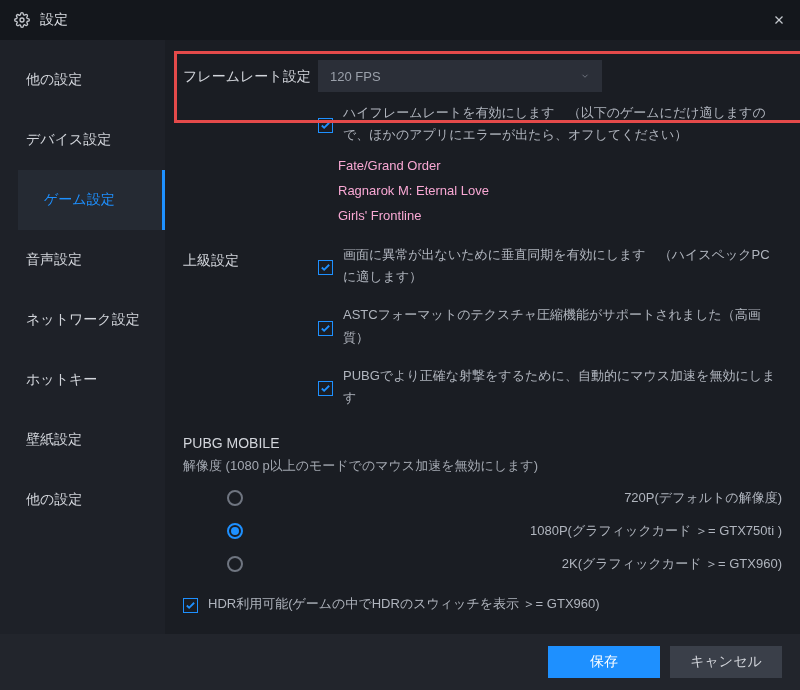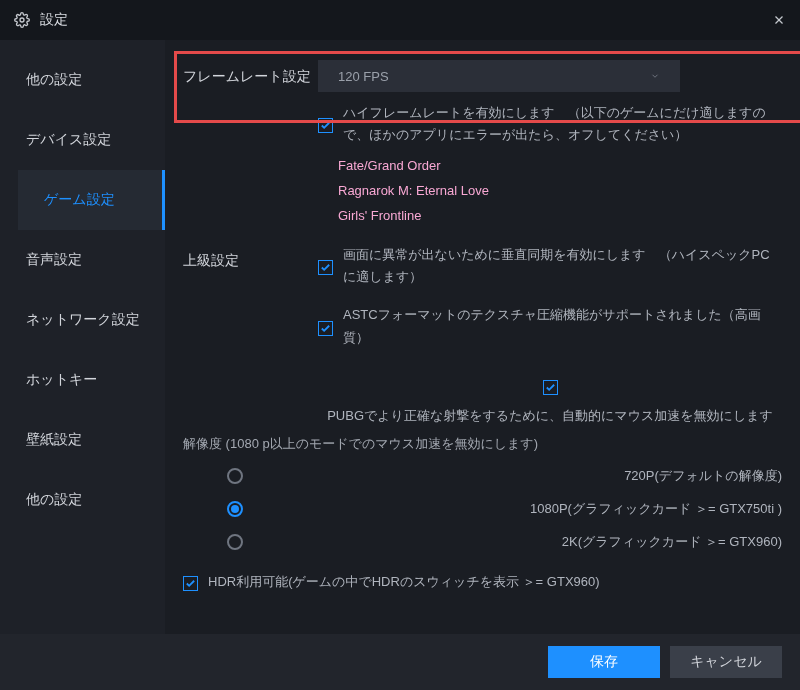--- a/index.html
+++ b/index.html
@@ -75,27 +75,27 @@
     }
     .label-col {
       width: 135px;
       font-size: 14px;
       color: #d2d5db;
       padding-top: 6px;
       line-height: 1.5;
     }
     .control-col { flex: 1; }
     .select {
-      width: 362px;
+      width: 284px;
       height: 32px;
       background: #2b2f38;
       border: none;
       color: #9aa0aa;
       font-size: 13px;
-      padding: 0 20px;
+      padding: 0 12px;
       display: flex;
       align-items: center;
       justify-content: space-between;
       cursor: pointer;
     }
     .chevron { width: 10px; height: 10px; color: #7b808a; }
     .check-row {
       display: flex;
       align-items: center;
       gap: 10px;
@@ -271,31 +271,32 @@
           <div class="check-text">画面に異常が出ないために垂直同期を有効にします　（ハイスペックPCに適します）</div>
         </div>
         <div class="check-row" style="margin-top:16px;">
           <div class="checkbox">
               <svg viewBox="0 0 24 24" fill="none" stroke="#1e90ff" stroke-width="4">
                 <polyline points="20 6 9 17 4 12"></polyline>
               </svg>
             </div>
           <div class="check-text">ASTCフォーマットのテクスチャ圧縮機能がサポートされました（高画質）</div>
         </div>
-        <div class="check-row" style="margin-top:28px;flex-direction:column;">
+        <div class="check-row" style="margin-top:16px;">
           <div class="checkbox">
               <svg viewBox="0 0 24 24" fill="none" stroke="#1e90ff" stroke-width="4">
                 <polyline points="20 6 9 17 4 12"></polyline>
               </svg>
             </div>
           <div class="check-text">PUBGでより正確な射撃をするために、自動的にマウス加速を無効にします</div>
         </div>
       </div>
     </div>
 
+    <div class="section-title">PUBG MOBILE</div>
     <div class="sub-note">解像度 (1080 p以上のモードでのマウス加速を無効にします)</div>
 
     <div class="radio-row">
       <div class="radio"></div>
       <span>720P(デフォルトの解像度)</span>
     </div>
     <div class="radio-row">
       <div class="radio selected"></div>
       <span>1080P(グラフィックカード ＞= GTX750ti )</span>
     </div>

